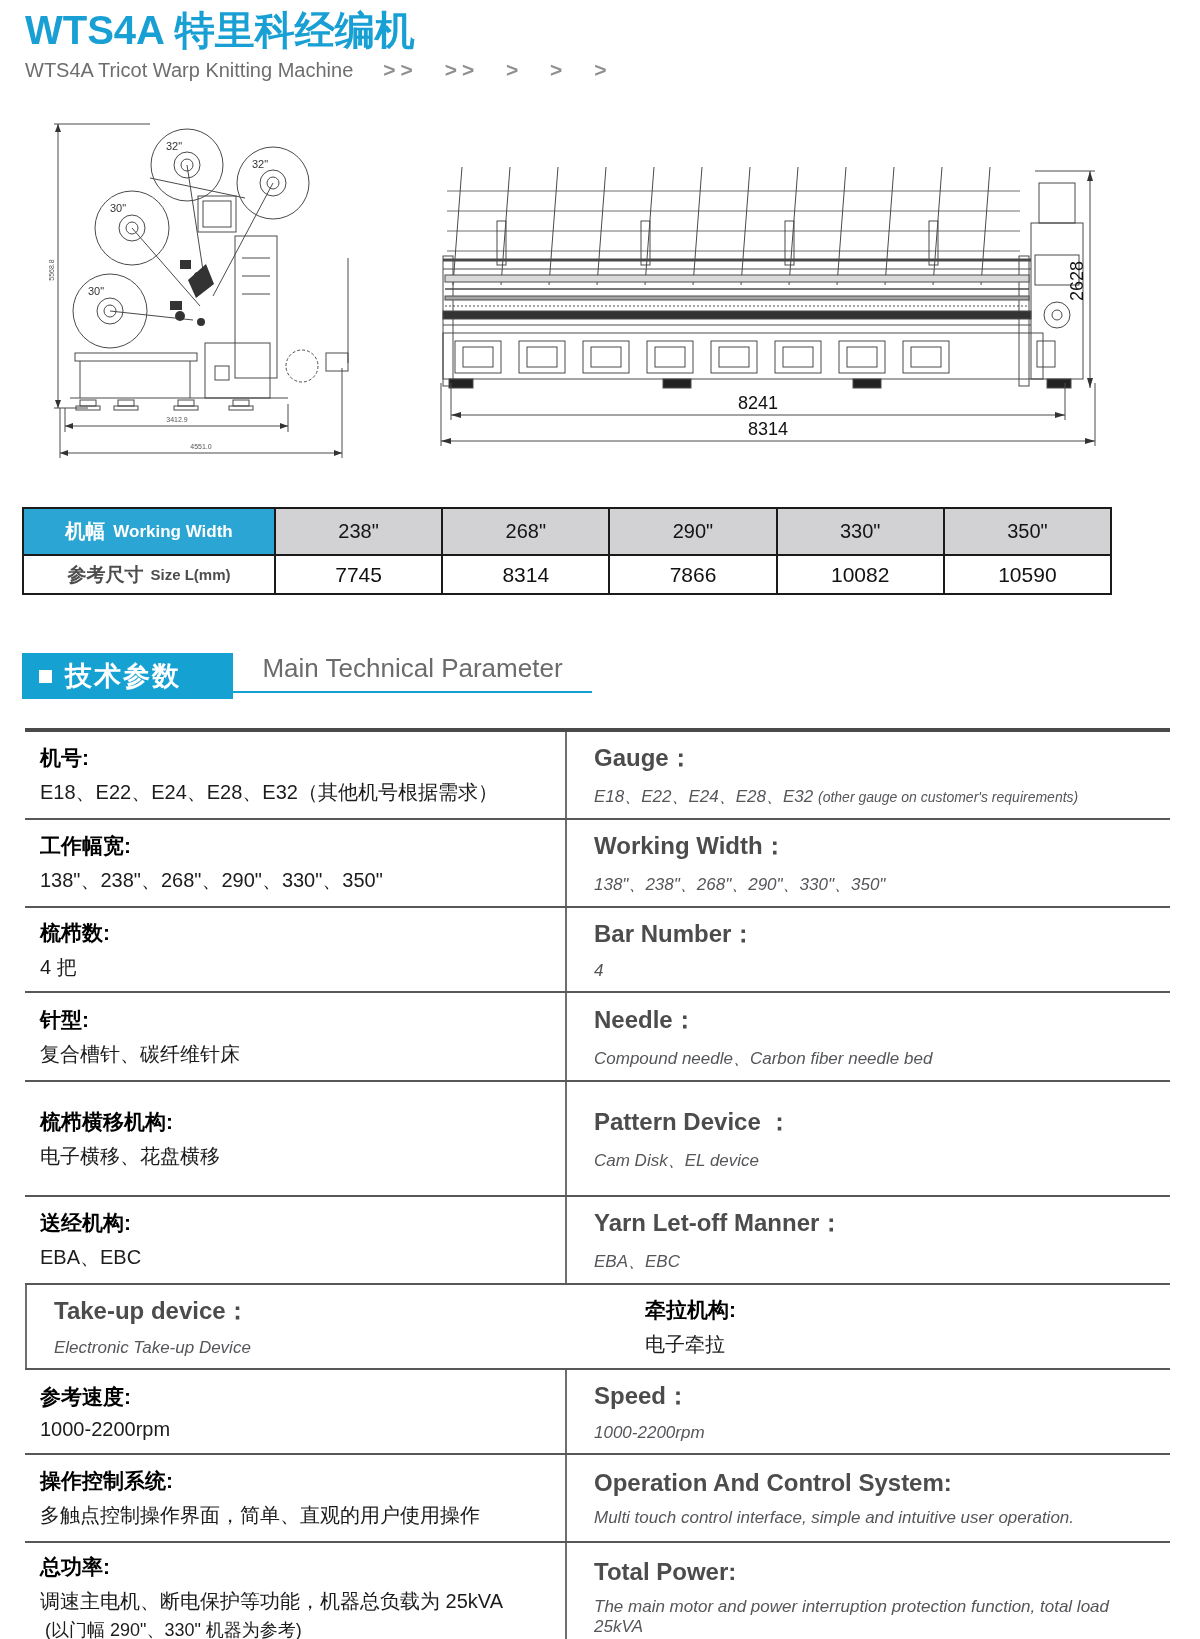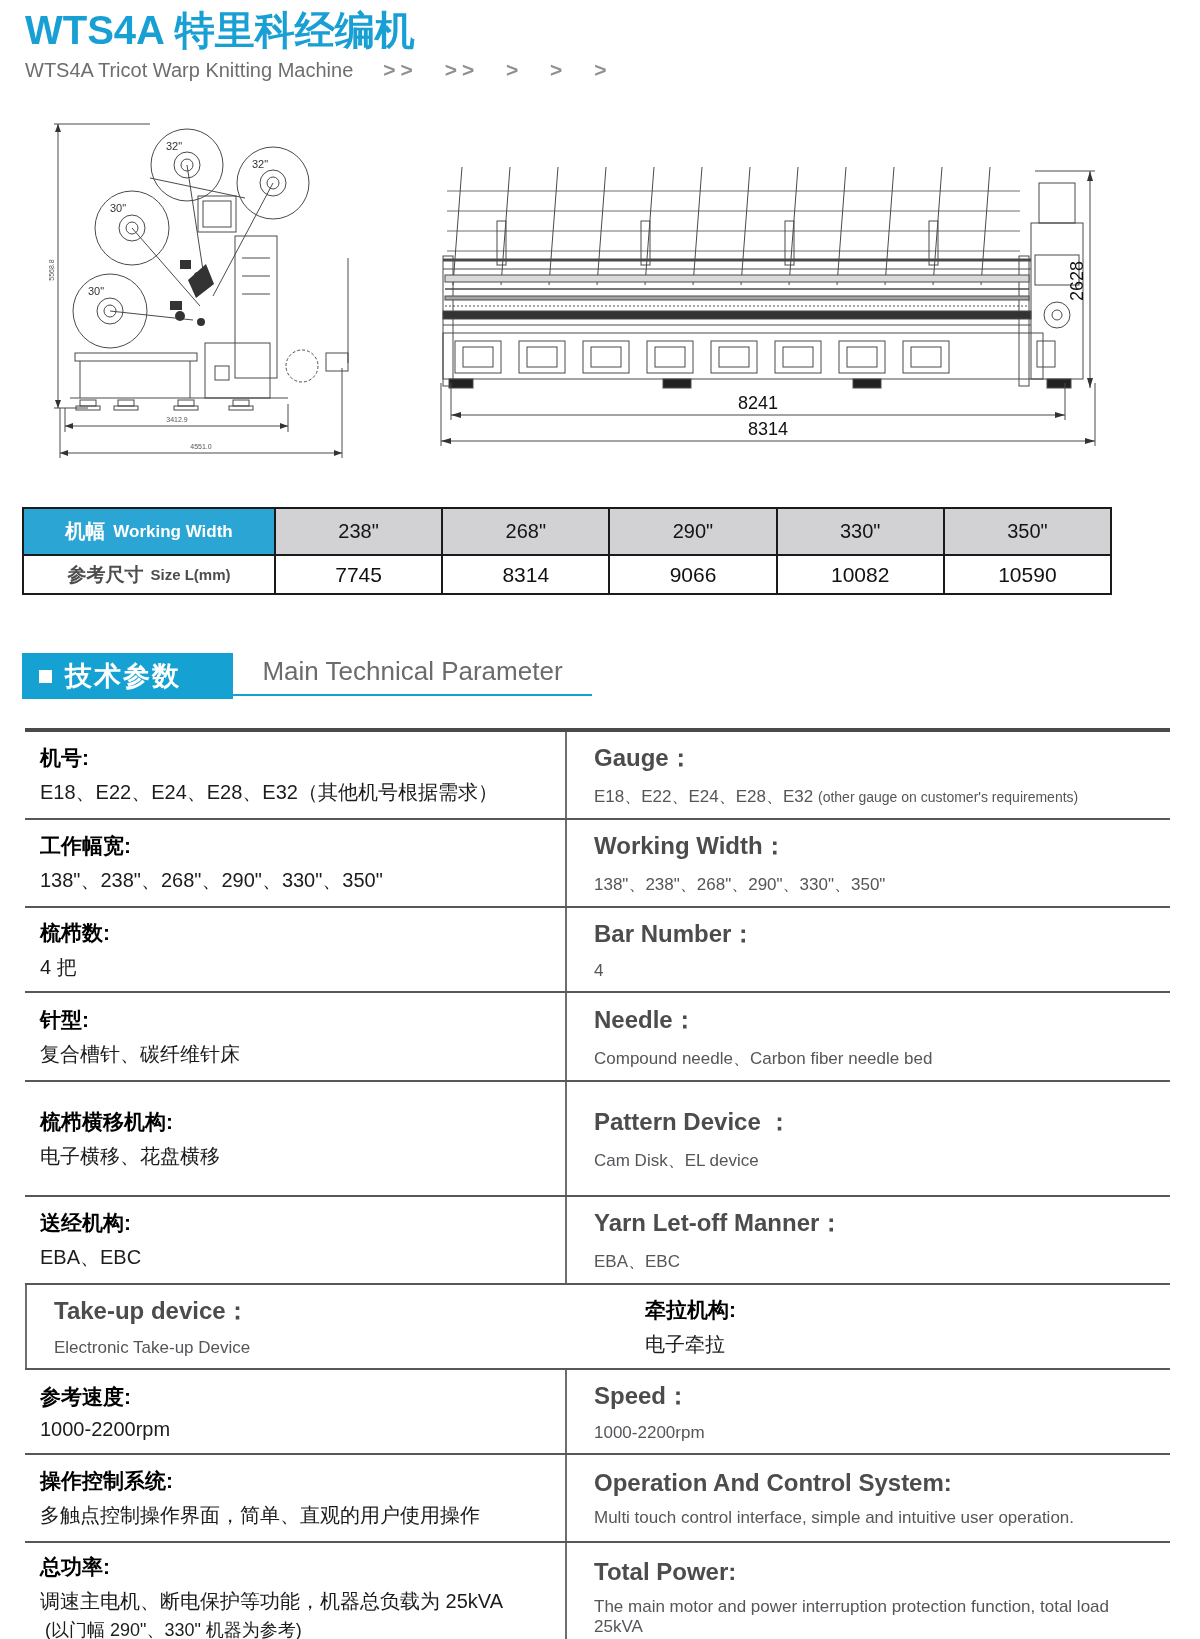--- a/index.html
+++ b/index.html
@@ -31,21 +31,21 @@
   .wt-head-label { background:#2aa5d4; border-left:none; color:#fff; gap:8px; }
   .wt-head-label .cn { font-size:20px; font-weight:bold; }
   .wt-head-label .en { font-size:17px; font-weight:bold; }
   .wt-val { height:37px; background:#fff; border-left:2px solid #1a1a1a;
             font-size:21px; color:#111; }
   .wt-val-label { border-left:none; gap:7px; }
   .wt-val-label .cn { font-size:19px; font-weight:bold; color:#4d4d4d; }
   .wt-val-label .en { font-size:15px; font-weight:bold; color:#4d4d4d; }
 
   
-  .section { position:absolute; left:22px; top:653px; display:flex; align-items:center; }
+  .section { position:absolute; left:22px; top:653px; display:flex; align-items:flex-start; }
   .sec-box { width:211px; height:46px; background:#15a1d2; color:#fff;
              display:flex; align-items:center; padding-left:17px; }
   .sec-bullet { width:13px; height:13px; background:#fff; margin-right:13px; flex:none; }
   .sec-cn { font-size:27px; font-weight:bold; letter-spacing:2px; }
   .sec-en { width:359px; text-align:center; font-size:26px; color:#6b6b6b;
             padding-bottom:7px; border-bottom:2px solid #15a1d2; }
 
   
   .spec { position:absolute; left:25px; top:728px; width:1145px;
           border-top:4px solid #4a4a4a; border-bottom:4px solid #4a4a4a; }
@@ -56,21 +56,21 @@
   .spec-row:nth-child(5){min-height:115px}.spec-row:nth-child(6){min-height:82px}
   .spec-row:nth-child(7){min-height:80px} .spec-row:nth-child(8){min-height:84px}
   .spec-row:nth-child(9){min-height:88px} .spec-row:nth-child(10){min-height:97px}
   .spec-cell { display:flex; flex-direction:column; justify-content:center; padding:10px 12px; }
   .spec-cell.cn { width:540px; padding-left:15px; }
   .spec-cell.en { flex:1; border-left:2px solid #6e6e6e; padding-left:27px; }
   .cn-label { font-size:21px; font-weight:bold; color:#000; }
   .cn-value { font-size:20px; color:#1c1c1c; margin-top:7px; }
   .cn-sub   { font-size:18px; color:#1c1c1c; margin-top:3px; padding-left:5px; }
   .en-label { font-size:24px; font-weight:bold; color:#4c4c4c; }
-  .en-value { font-size:17px; color:#55565a; margin-top:11px; }
+  .en-value { font-size:17px; color:#55565a; margin-top:11px;font-style:italic; }
   .en-note  { font-size:14px; color:#55565a; }
 </style>
 </head>
 <body>
 
 <div class="page">
 
   <div class="hdr">
     <div class="title">WTS4A 特里科经编机</div>
     <div class="sub-row">
@@ -270,21 +270,21 @@
     <div class="wt-cell wt-head">268"</div>
     <div class="wt-cell wt-head">290"</div>
     <div class="wt-cell wt-head">330"</div>
     <div class="wt-cell wt-head">350"</div>
     <div class="wt-cell wt-val wt-val-label">
       <span class="cn">参考尺寸</span>
       <span class="en">Size L(mm)</span>
     </div>
     <div class="wt-cell wt-val">7745</div>
     <div class="wt-cell wt-val">8314</div>
-    <div class="wt-cell wt-val">9066</div>
+    <div class="wt-cell wt-val">7866</div>
     <div class="wt-cell wt-val">10082</div>
     <div class="wt-cell wt-val">10590</div>
   </div>
 
   <div class="section">
     <div class="sec-box">
       <span class="sec-bullet"></span>
       <span class="sec-cn">技术参数</span>
     </div>
     <div class="sec-en">Main Technical Parameter</div>

